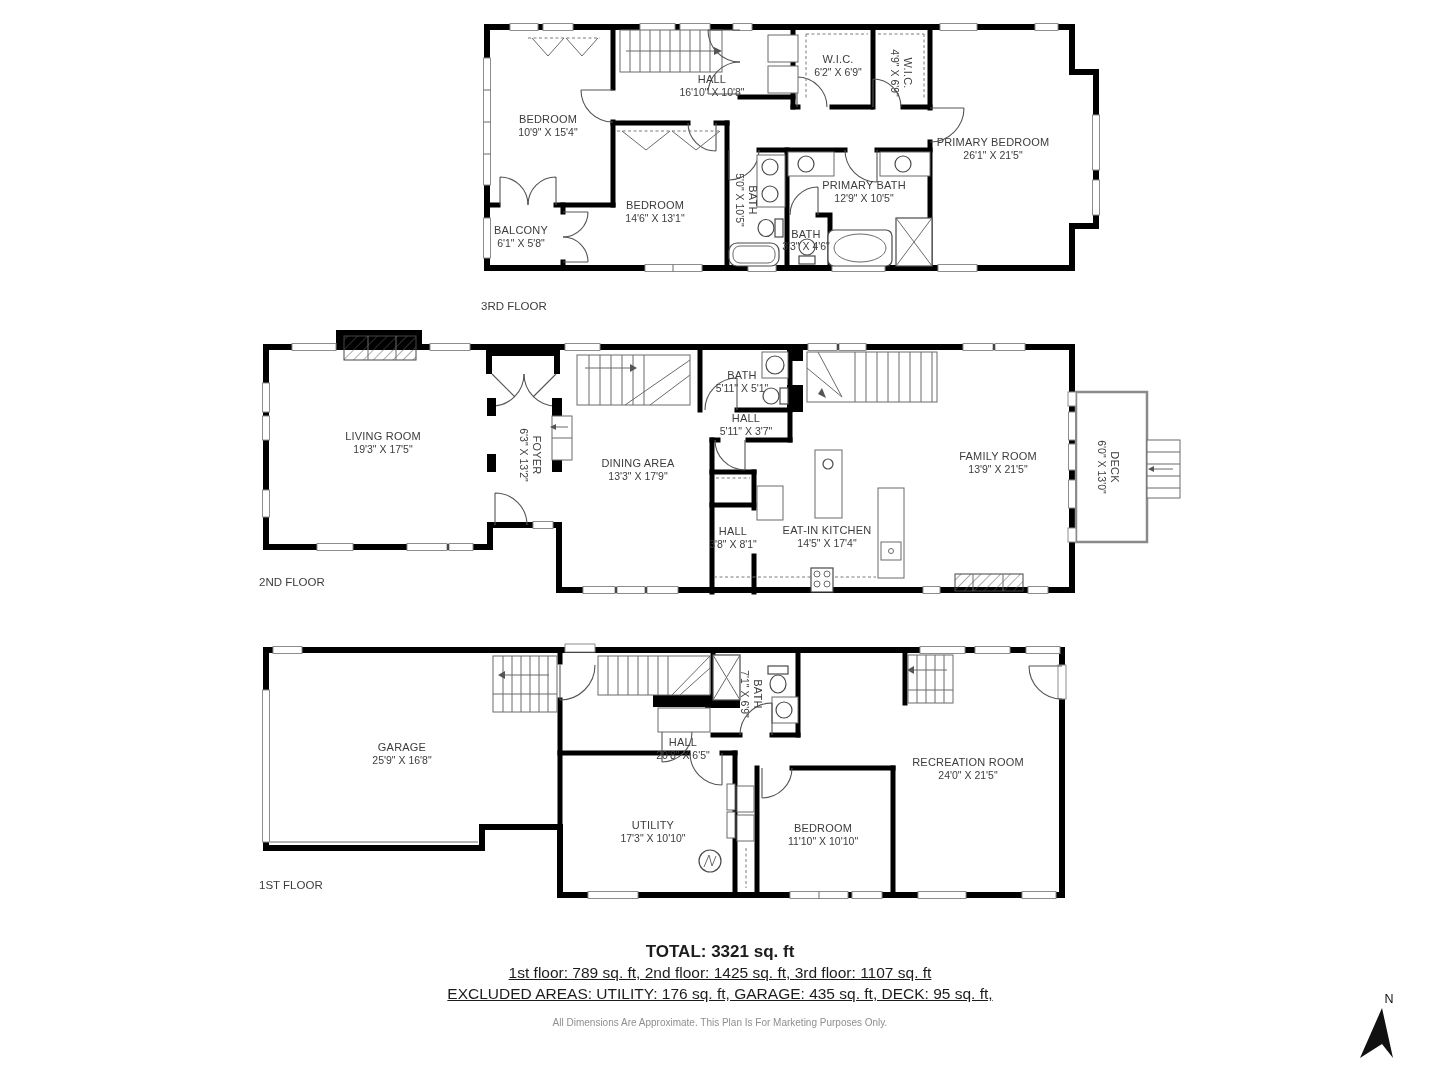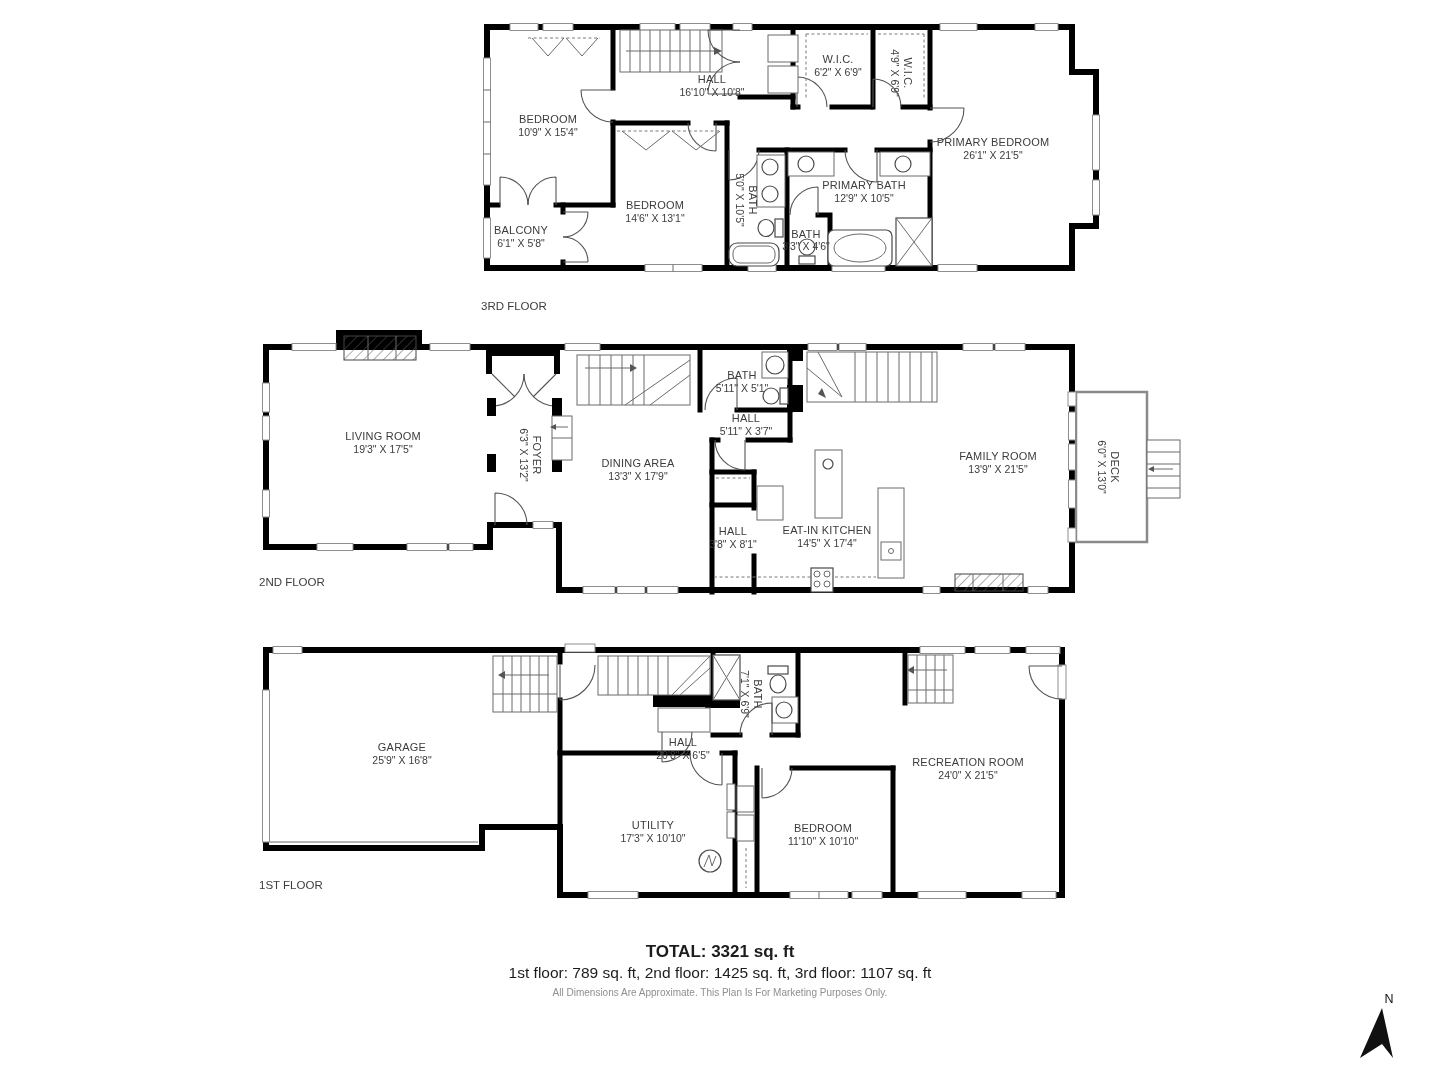--- a/index.html
+++ b/index.html
@@ -14,22 +14,22 @@
   .door{fill:none;stroke:#555;stroke-width:1.1;}
   .dash{fill:none;stroke:#7a7a7a;stroke-width:1;stroke-dasharray:3 2.5;}
   .fix{fill:#fff;stroke:#4a4a4a;stroke-width:1.2;}
   .blk{fill:#000;stroke:none;}
   .arrowhead{fill:#555;stroke:none;}
   .room-name{font-size:11px;fill:#3c3c3c;text-anchor:middle;letter-spacing:.2px;}
   .room-dims{font-size:10.5px;fill:#3c3c3c;text-anchor:middle;}
   .floor-label{font-size:11.5px;fill:#3c3c3c;}
   .summary{position:absolute;left:0;top:941px;width:100%;text-align:center;color:#1c1c1c;}
   .summary .total{font-size:17px;font-weight:bold;line-height:21px;}
-  .summary .line{font-size:15.5px;line-height:21px;}
-  .summary .disclaimer{font-size:10px;color:#8f8f8f;margin-top:4px;}
+  .summary .line{font-size:15.5px;line-height:21px;text-decoration:underline;}
+  .summary .disclaimer{font-size:10px;color:#8f8f8f;margin-top:13px;}
   .compass{position:absolute;left:1352px;top:992px;width:60px;height:80px;text-align:center;}
   .compass .n{font-size:12.5px;color:#111;display:block;margin-left:14px;}
 </style>
 </head>
 <body>
 
 <div class="page">
 
 <svg width="1440" height="1080" viewBox="0 0 1440 1080">
   <defs>
@@ -466,20 +466,21 @@
       <text class="room-dims" x="968" y="779">24'0" X 21'5"</text>
     </g>
     <text class="floor-label" x="259" y="889">1ST FLOOR</text>
   </g>
 </svg>
 
 
 <div class="summary">
   <div class="total">TOTAL: 3321 sq. ft</div>
   <div class="line">1st floor: 789 sq. ft, 2nd floor: 1425 sq. ft, 3rd floor: 1107 sq. ft</div>
+  <div class="line">EXCLUDED AREAS: UTILITY: 176 sq. ft, GARAGE: 435 sq. ft, DECK: 95 sq. ft,</div>
   <div class="disclaimer">All Dimensions Are Approximate. This Plan Is For Marketing Purposes Only.</div>
 </div>
 
 
 <div class="compass">
   <span class="n">N</span>
   <svg width="60" height="60" viewBox="0 0 60 60">
     <polygon points="30,2 8,52 30,38 41,52" fill="#111"></polygon>
   </svg>
 </div>

